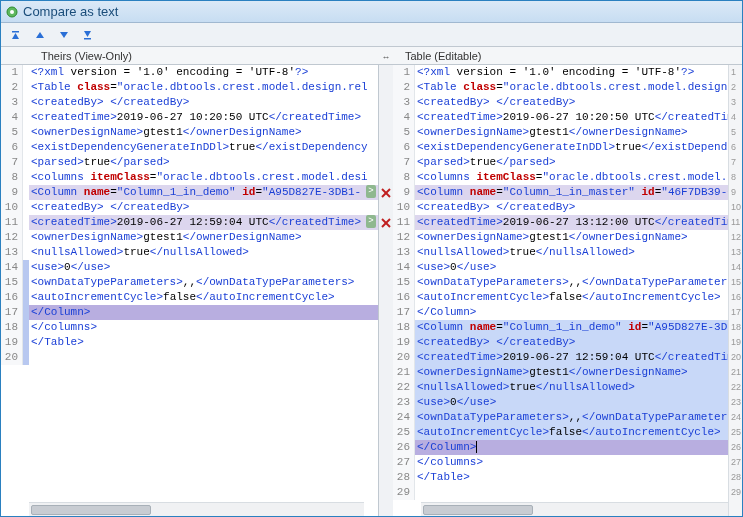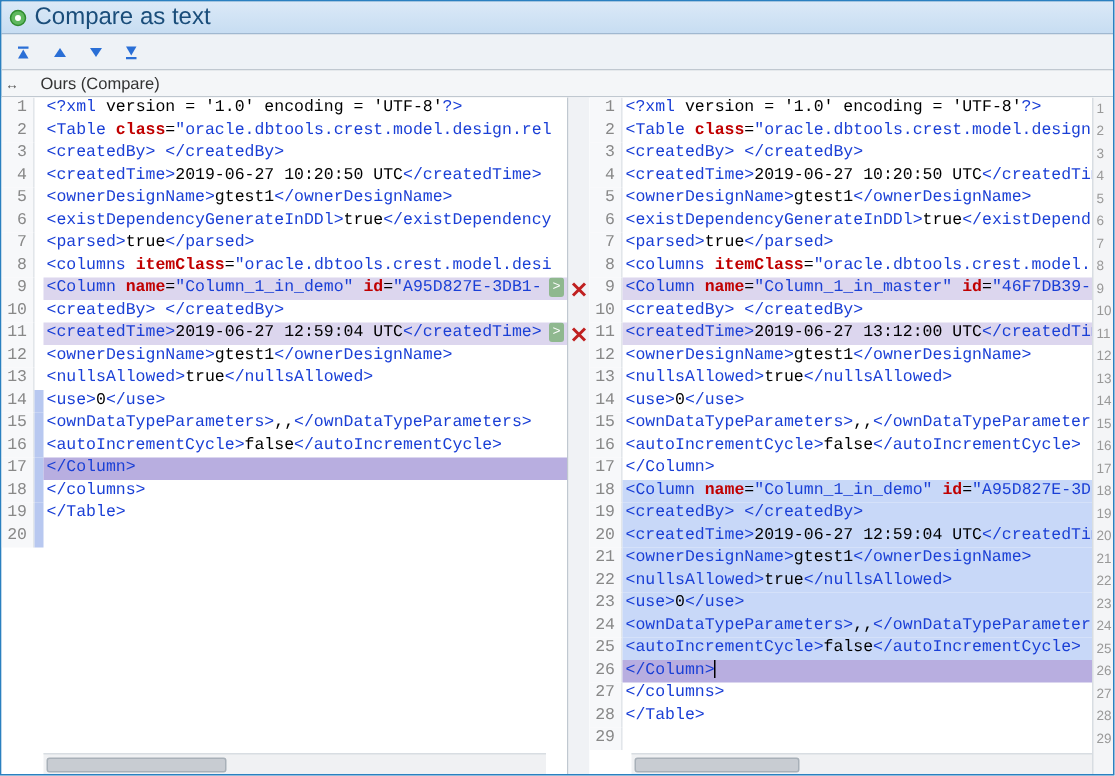--- a/index.html
+++ b/index.html
@@ -21,21 +21,21 @@
     align-items: center;
     padding: 0 4px;
     gap: 4px;
   }
   .titlebar .icon {
     width: 14px; height: 14px;
     display:inline-flex; align-items:center; justify-content:center;
   }
   .titlebar .title {
     color: #1a4d7a;
-    font-size: 16px;
+    font-size: 13px;
   }
   .toolbar {
     background: #eef2f6;
     border-bottom: 1px solid #c0c8d0;
     height: 24px;
     display: flex;
     align-items: center;
     padding: 0 6px;
     gap: 6px;
   }
@@ -187,22 +187,23 @@
   </div>
   <div class="nav-btn">
     <svg width="14" height="14">
         <polygon points="3,3 10,3 6.5,9" fill="#2a6fd6"></polygon>
         <rect x="3" y="10" width="7" height="1.5" fill="#2a6fd6"></rect>
       </svg>
   </div>
 </div>
 
 <div class="headers">
+  <div class="left-h">Theirs (View-Only)</div>
   <div class="splitcol">↔</div>
-  <div class="right-h">Ours (Compare)</div>
+  <div class="right-h">Table (Editable)</div>
 </div>
 
 <div class="panes">
   <div class="pane left">
     <div class="code" id="left-code"><div class="row"><div class="lnum">1</div><div class="changebar"></div><div class="content" style="position:relative"><span class="tag">&lt;?xml</span><span class="txt"> version = '1.0' encoding = 'UTF-8'</span><span class="tag">?&gt;</span></div></div><div class="row"><div class="lnum">2</div><div class="changebar"></div><div class="content" style="position:relative"><span class="tag">&lt;Table </span><span class="attr">class</span><span class="txt">=</span><span class="aval">"oracle.dbtools.crest.model.design.rel</span></div></div><div class="row"><div class="lnum">3</div><div class="changebar"></div><div class="content" style="position:relative"><span class="tag">&lt;createdBy&gt;</span><span class="txt"> </span><span class="tag">&lt;/createdBy&gt;</span></div></div><div class="row"><div class="lnum">4</div><div class="changebar"></div><div class="content" style="position:relative"><span class="tag">&lt;createdTime&gt;</span><span class="txt">2019-06-27 10:20:50 UTC</span><span class="tag">&lt;/createdTime&gt;</span></div></div><div class="row"><div class="lnum">5</div><div class="changebar"></div><div class="content" style="position:relative"><span class="tag">&lt;ownerDesignName&gt;</span><span class="txt">gtest1</span><span class="tag">&lt;/ownerDesignName&gt;</span></div></div><div class="row"><div class="lnum">6</div><div class="changebar"></div><div class="content" style="position:relative"><span class="tag">&lt;existDependencyGenerateInDDl&gt;</span><span class="txt">true</span><span class="tag">&lt;/existDependency</span></div></div><div class="row"><div class="lnum">7</div><div class="changebar"></div><div class="content" style="position:relative"><span class="tag">&lt;parsed&gt;</span><span class="txt">true</span><span class="tag">&lt;/parsed&gt;</span></div></div><div class="row"><div class="lnum">8</div><div class="changebar"></div><div class="content" style="position:relative"><span class="tag">&lt;columns </span><span class="attr">itemClass</span><span class="txt">=</span><span class="aval">"oracle.dbtools.crest.model.desi</span></div></div><div class="row"><div class="lnum">9</div><div class="changebar"></div><div class="content hl-edit" style="position:relative"><span class="tag">&lt;Column </span><span class="attr">name</span><span class="txt">=</span><span class="aval">"Column_1_in_demo"</span><span class="txt"> </span><span class="attr">id</span><span class="txt">=</span><span class="aval">"A95D827E-3DB1-</span><span style="position:absolute;right:2px;top:0;background:#8fb88f;color:#fff;border-radius:2px;width:10px;height:13px;font-size:9px;text-align:center;line-height:13px;">&gt;</span></div></div><div class="row"><div class="lnum">10</div><div class="changebar"></div><div class="content" style="position:relative"><span class="tag">&lt;createdBy&gt;</span><span class="txt"> </span><span class="tag">&lt;/createdBy&gt;</span></div></div><div class="row"><div class="lnum">11</div><div class="changebar"></div><div class="content hl-edit" style="position:relative"><span class="tag">&lt;createdTime&gt;</span><span class="txt">2019-06-27 12:59:04 UTC</span><span class="tag">&lt;/createdTime&gt;</span><span style="position:absolute;right:2px;top:0;background:#8fb88f;color:#fff;border-radius:2px;width:10px;height:13px;font-size:9px;text-align:center;line-height:13px;">&gt;</span></div></div><div class="row"><div class="lnum">12</div><div class="changebar"></div><div class="content" style="position:relative"><span class="tag">&lt;ownerDesignName&gt;</span><span class="txt">gtest1</span><span class="tag">&lt;/ownerDesignName&gt;</span></div></div><div class="row"><div class="lnum">13</div><div class="changebar"></div><div class="content" style="position:relative"><span class="tag">&lt;nullsAllowed&gt;</span><span class="txt">true</span><span class="tag">&lt;/nullsAllowed&gt;</span></div></div><div class="row"><div class="lnum">14</div><div class="changebar mod"></div><div class="content" style="position:relative"><span class="tag">&lt;use&gt;</span><span class="txt">0</span><span class="tag">&lt;/use&gt;</span></div></div><div class="row"><div class="lnum">15</div><div class="changebar mod"></div><div class="content" style="position:relative"><span class="tag">&lt;ownDataTypeParameters&gt;</span><span class="txt">,,</span><span class="tag">&lt;/ownDataTypeParameters&gt;</span></div></div><div class="row"><div class="lnum">16</div><div class="changebar mod"></div><div class="content" style="position:relative"><span class="tag">&lt;autoIncrementCycle&gt;</span><span class="txt">false</span><span class="tag">&lt;/autoIncrementCycle&gt;</span></div></div><div class="row"><div class="lnum">17</div><div class="changebar mod"></div><div class="content hl-edit-strong" style="position:relative"><span class="tag">&lt;/Column&gt;</span></div></div><div class="row"><div class="lnum">18</div><div class="changebar mod"></div><div class="content" style="position:relative"><span class="tag">&lt;/columns&gt;</span></div></div><div class="row"><div class="lnum">19</div><div class="changebar mod"></div><div class="content" style="position:relative"><span class="tag">&lt;/Table&gt;</span></div></div><div class="row"><div class="lnum">20</div><div class="changebar mod"></div><div class="content" style="position:relative"></div></div></div>
     <div class="scroll-x">
       <div class="thumb" style="left:2px; width:120px;"></div>
     </div>
   </div>
   <div class="gutter-mid" id="mid-gutter">

